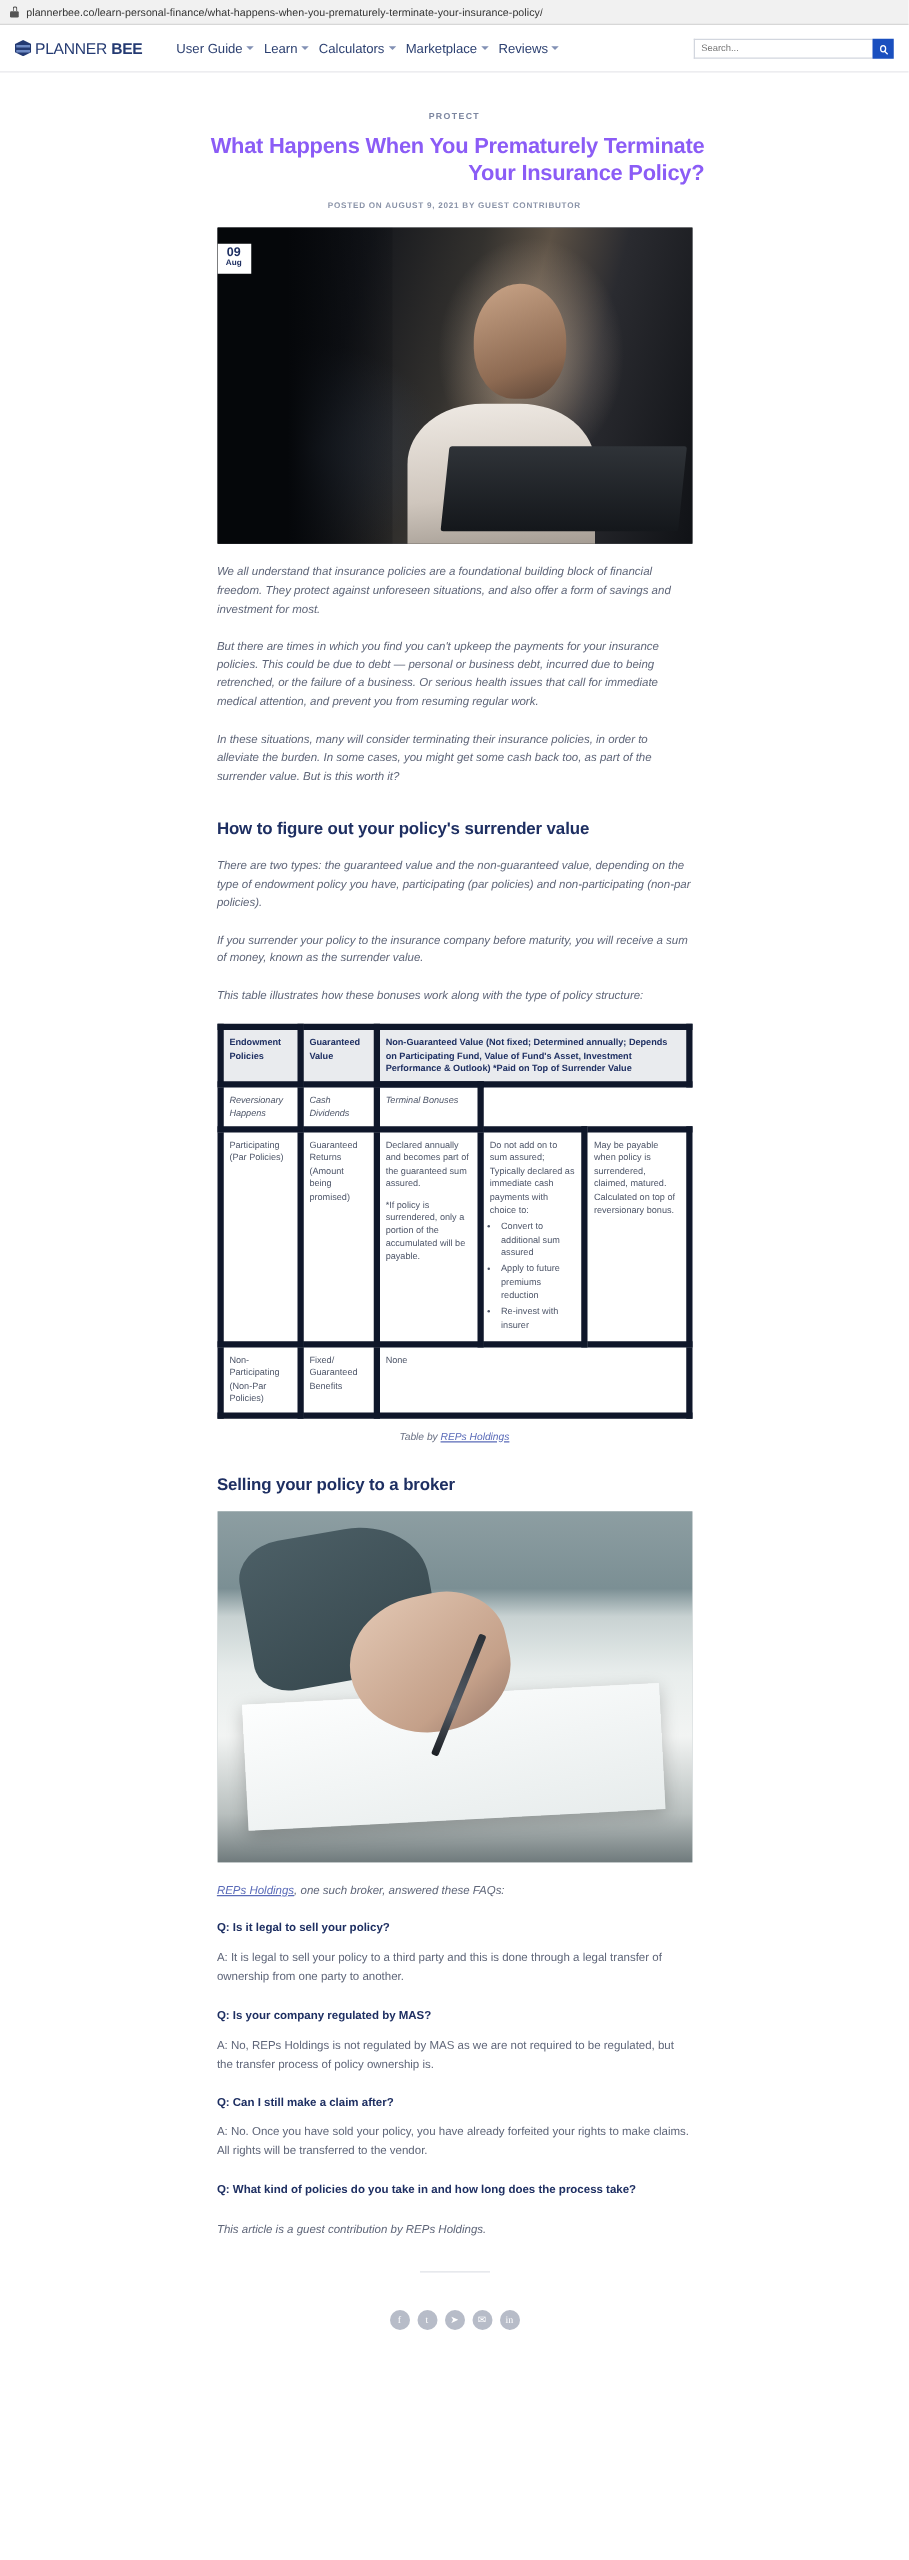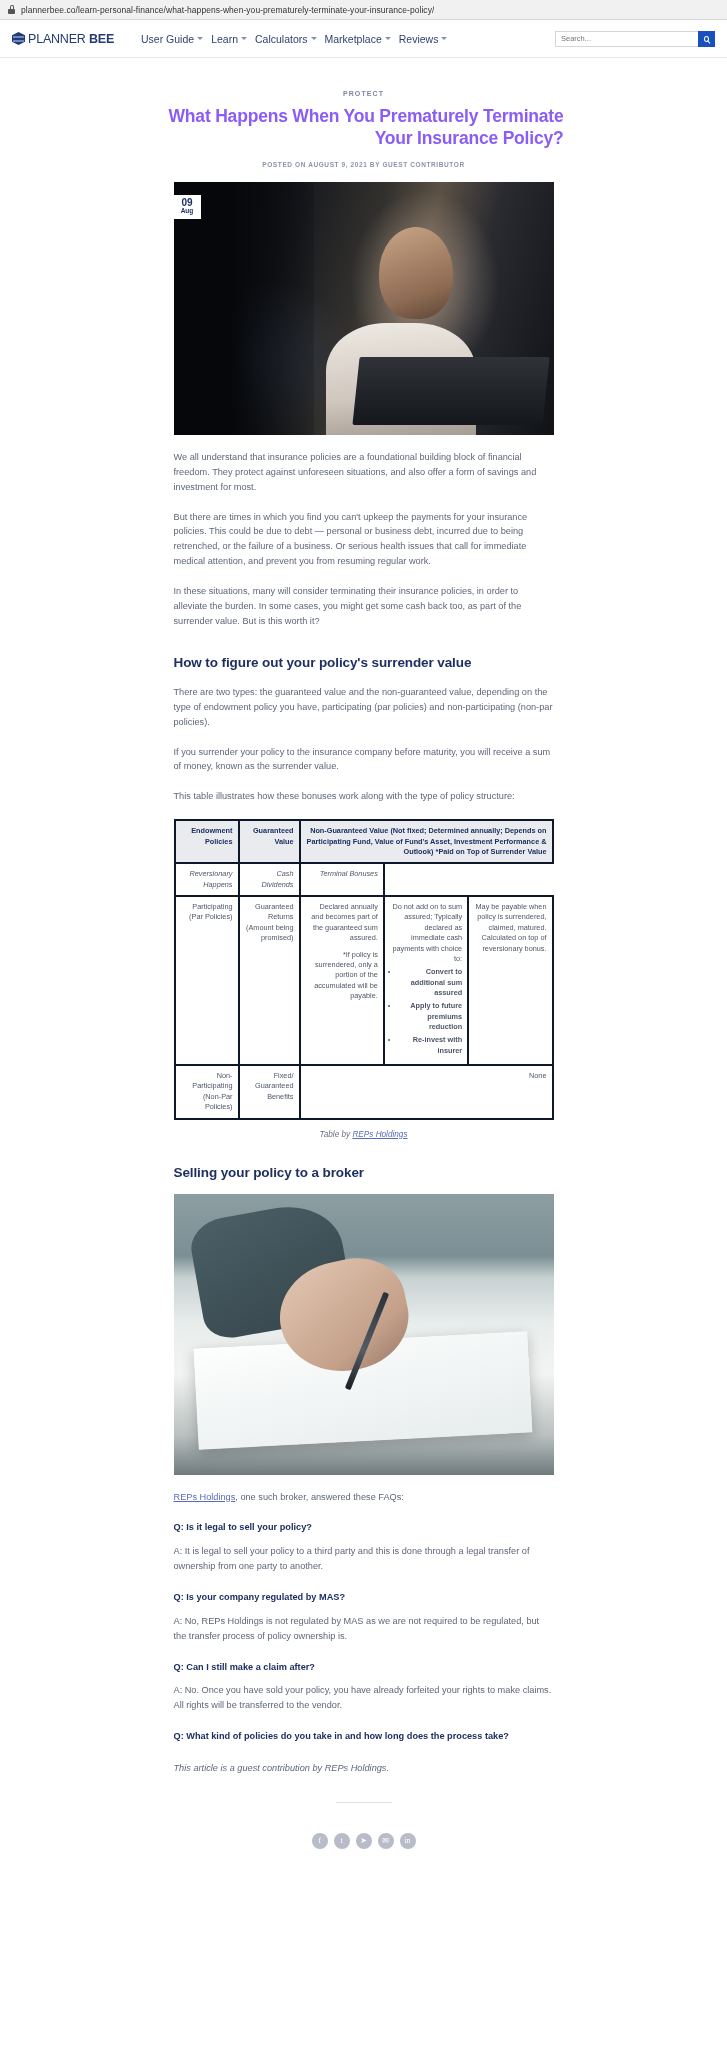--- a/index.html
+++ b/index.html
@@ -234,59 +234,60 @@
 
   .body-wrap {
     width: 380px;
     margin: 0 auto;
   }
   p.para {
     font-size: 9.2px;
     line-height: 1.62;
     color: #5f6679;
     margin: 15px 0 0;
+    font-style: italic;
   }
   h2.sub {
     font-size: 13.5px;
     font-weight: 700;
     color: #1e2f62;
     margin: 26px 0 0;
     letter-spacing: -0.1px;
   }
 
   
   table.policy {
     width: 380px;
     border-collapse: collapse;
     margin-top: 15px;
     font-size: 7.3px;
     line-height: 1.42;
     table-layout: fixed;
   }
   table.policy td, table.policy th {
-    border: 2px solid #0f172a;
+    border: 5px solid #0f172a;
     vertical-align: top;
     padding: 5px 5px;
-    text-align: right;
+    text-align: left;
   }
   table.policy thead th {
     background: #e9ebee;
     color: #1e2f62;
     font-weight: 700;
   }
   table.policy .c1 { width: 64px; }
   table.policy .c2 { width: 61px; }
   table.policy .c3 { width: 85px; }
   table.policy .c4 { width: 85px; }
   table.policy .c5 { width: 85px; }
   td.body-cell { color: #4e5669; }
   td.ital { font-style: italic; color: #4e5669; }
   td.mid { vertical-align: middle; }
   td.policy-name { color: #4e5669; }
-  .cell-list { margin: 3px 0 0 9px; padding: 0; font-weight: bold; }
+  .cell-list { margin: 3px 0 0 9px; padding: 0; }
   .cell-list li { margin-bottom: 3px; }
   .caption {
     text-align: center;
     font-size: 8.2px;
     font-style: italic;
     color: #6b7285;
     margin-top: 10px;
   }
   .caption a { color: #5a6bb8; text-decoration: underline; }
 

